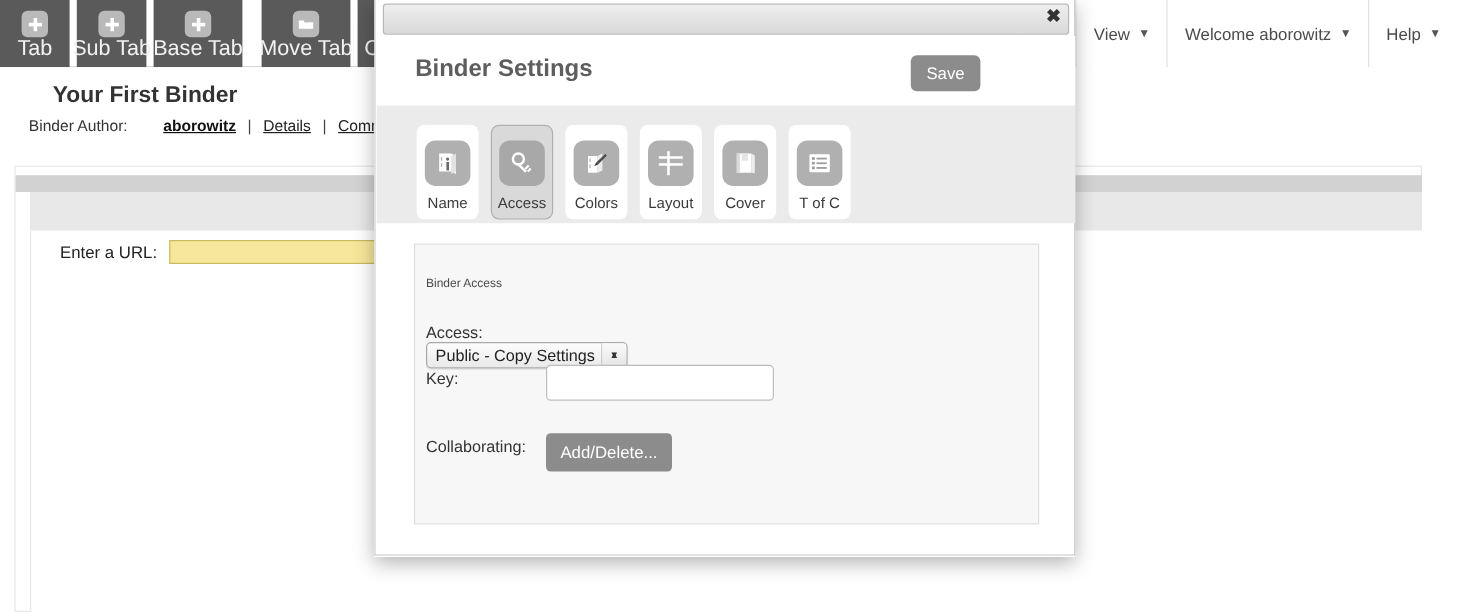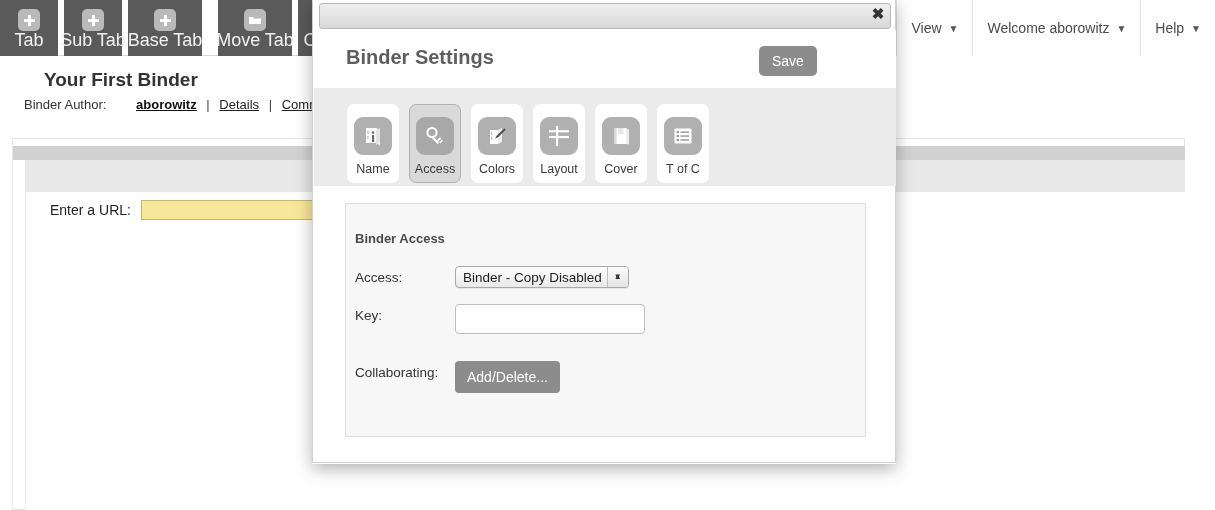--- a/index.html
+++ b/index.html
@@ -144,21 +144,21 @@
   }
   .tab-item.active .tab-ico { background:#a8a8a8; }
   .tab-lbl { font-size:12.5px; color:#3a3a3a; }
 
   
   .panel {
     position:absolute; left:32px; top:203px; width:521px; height:234px;
     background:#f7f7f7; border:1px solid #e0e0e0; box-sizing:border-box;
   }
   .panel-title {
-    position:absolute; left:9px; top:27px; font-size:13px; font-weight:bold; color:#4a4a4a;
+    position:absolute; left:9px; top:27px; font-size:10px; font-weight:normal; color:#4a4a4a;
   }
   .frow { position:absolute; display:flex; align-items:flex-start; }
   .frow .flabel { font-size:13.5px; color:#333; width:100px; padding-top:4px; }
 
   .sel {
     position:relative; display:inline-flex; align-items:center;
     height:22px; background:linear-gradient(to bottom,#fdfdfd,#e9e9e9);
     border:1px solid #a9a9a9; border-radius:4px; padding:0 26px 0 7px;
     font-size:13.5px; color:#222; cursor:pointer; box-sizing:border-box;
     box-shadow:0 1px 1px rgba(0,0,0,0.08);
@@ -385,24 +385,24 @@
           </span>
           <span class="tab-lbl">T of C</span>
         </div>
 
       </div>
     </div>
 
     <div class="panel">
       <div class="panel-title">Binder Access</div>
 
-      <div class="frow" style="left:9px; top:62px;">
+      <div class="frow" style="left:9px; top:62px;flex-direction:column;">
         <span class="flabel">Access:</span>
         <span class="sel">
-          <span>Binder - Copy Disabled</span>
+          <span>Public - Copy Settings</span>
           <span class="arrows">
             <span>▲</span>
               <span>▼</span>
           </span>
         </span>
       </div>
 
       <div class="frow" style="left:9px; top:100px;">
         <span class="flabel">Key:</span>
         <input class="txtfield" type="text" value="" style="">

